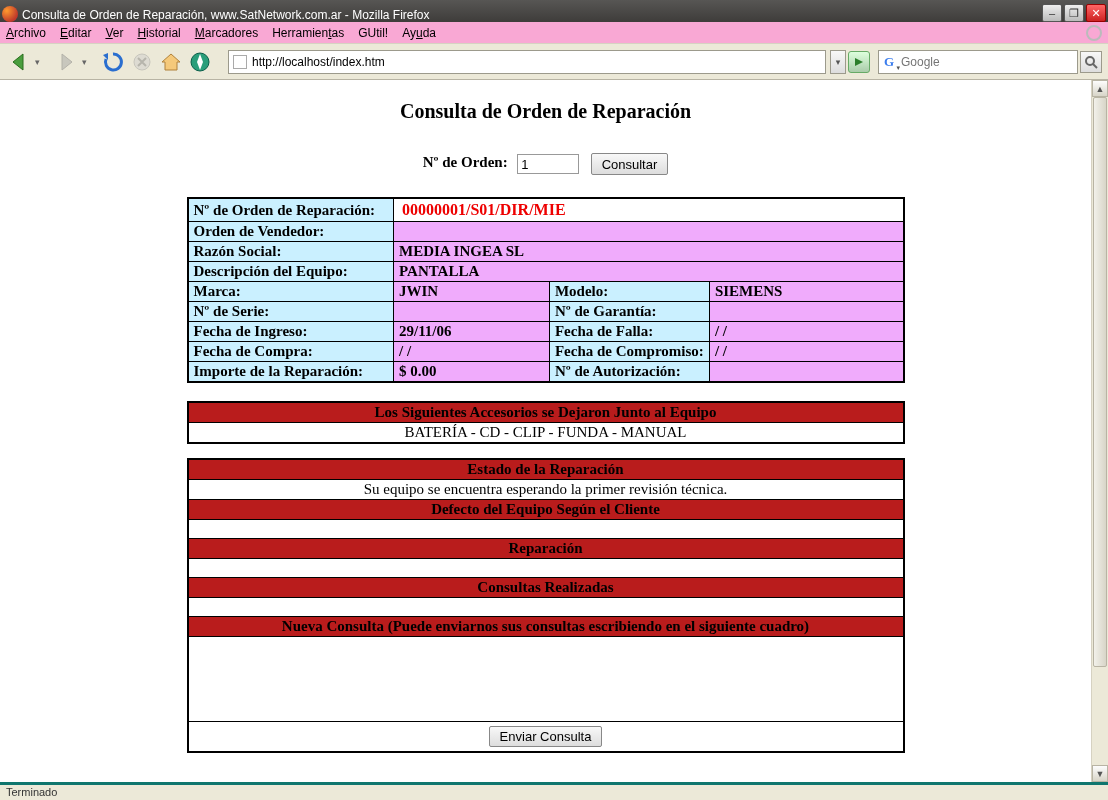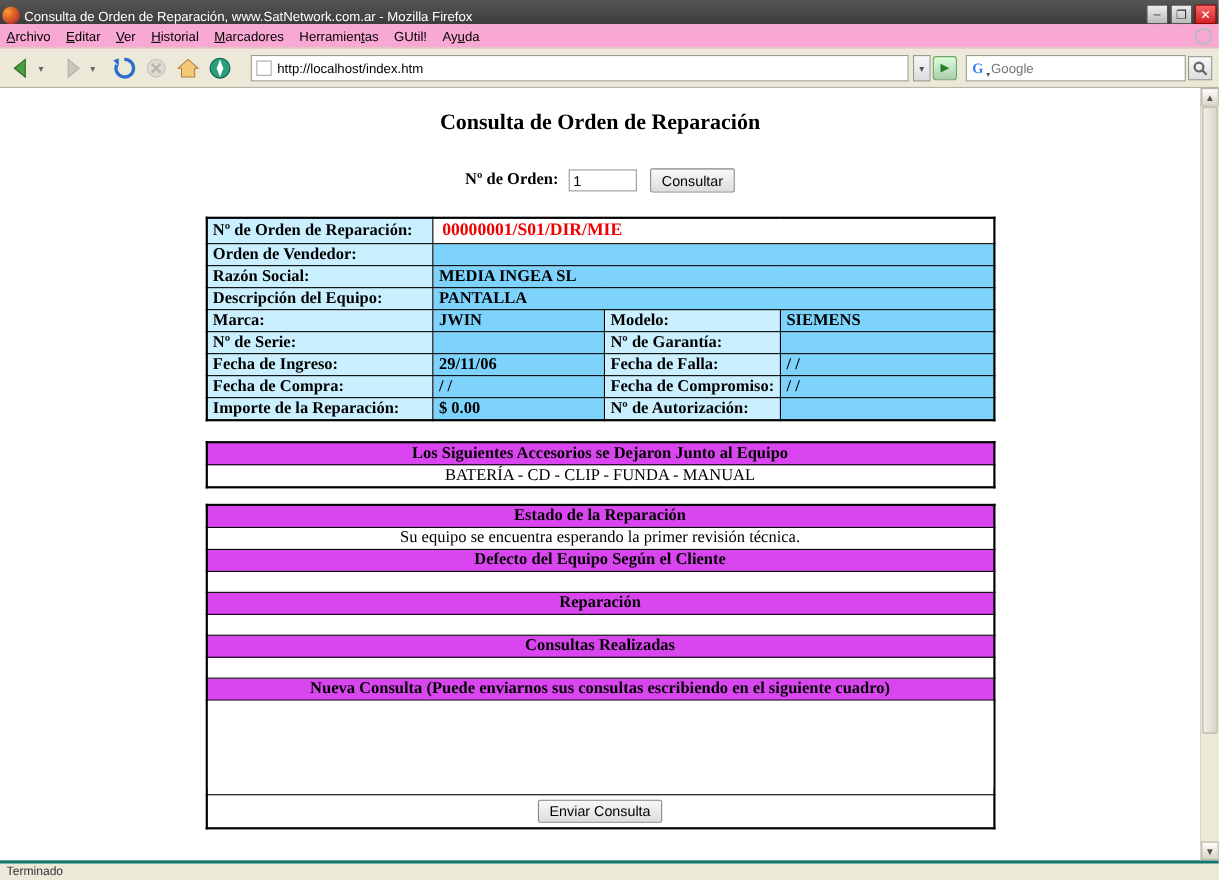--- a/index.html
+++ b/index.html
@@ -44,26 +44,26 @@
 .page h1 { text-align: center; font-size: 20px; font-weight: bold; margin-bottom: 30px; }
 .order-query { text-align: center; margin-bottom: 22px; }
 .order-query label { font-weight: bold; font-size: 15px; margin-right: 6px; }
 .order-query input[type=text] { width: 62px; height: 20px; border: 1px solid #999; padding: 0 3px; font-size: 13px; vertical-align: middle; }
 .order-query button { height: 22px; padding: 0 10px; margin-left: 8px; border: 1px solid #888; background: linear-gradient(#f8f8f8,#ddd); font-size: 13px; border-radius: 2px; vertical-align: middle; cursor: pointer; }
 
 .data-table, .section-table { width: 718px; margin: 0 auto 18px auto; border-collapse: collapse; border: 2px solid #000; }
 .data-table td { border: 1px solid #000; padding: 1px 5px; font-size: 15px; height: 20px; }
 .data-table td.lbl { background: #caf0ff; font-weight: bold; width: 206px; }
 .data-table td.lbl2 { background: #caf0ff; font-weight: bold; width: 160px; }
-.data-table td.val { background: #7dd3fc; font-weight: bold; }
+.data-table td.val { background: #f0abfc; font-weight: bold; }
 .data-table td.bigval { background: #fff; color: #e00; font-weight: bold; font-size: 16px; padding: 2px 8px; }
 
 .section-table { margin-bottom: 14px; }
 .section-table td { border: 1px solid #000; padding: 1px 5px; font-size: 15px; text-align: center; }
-.section-table td.header { background: #d946ef; font-weight: bold; height: 19px; }
+.section-table td.header { background: #b91c1c; font-weight: bold; height: 19px; }
 .section-table td.content { background: #fff; height: 19px; }
 .section-table td.textarea-cell { background: #fff; height: 80px; padding: 0; }
 .section-table textarea { width: 100%; height: 80px; border: none; resize: none; outline: none; font-family: inherit; font-size: 13px; padding: 2px; }
 .section-table td.btn-cell { background: #fff; padding: 4px; }
 .section-table button { padding: 2px 10px; border: 1px solid #888; background: linear-gradient(#f8f8f8,#ddd); font-size: 13px; border-radius: 2px; cursor: pointer; }
 
 .statusbar { height: 18px; background: #ece9d8; border-top: 3px solid #0f766e; font-family: sans-serif; font-size: 11px; padding: 1px 6px; color: #333; }
 
 
 svg { display: block; }

